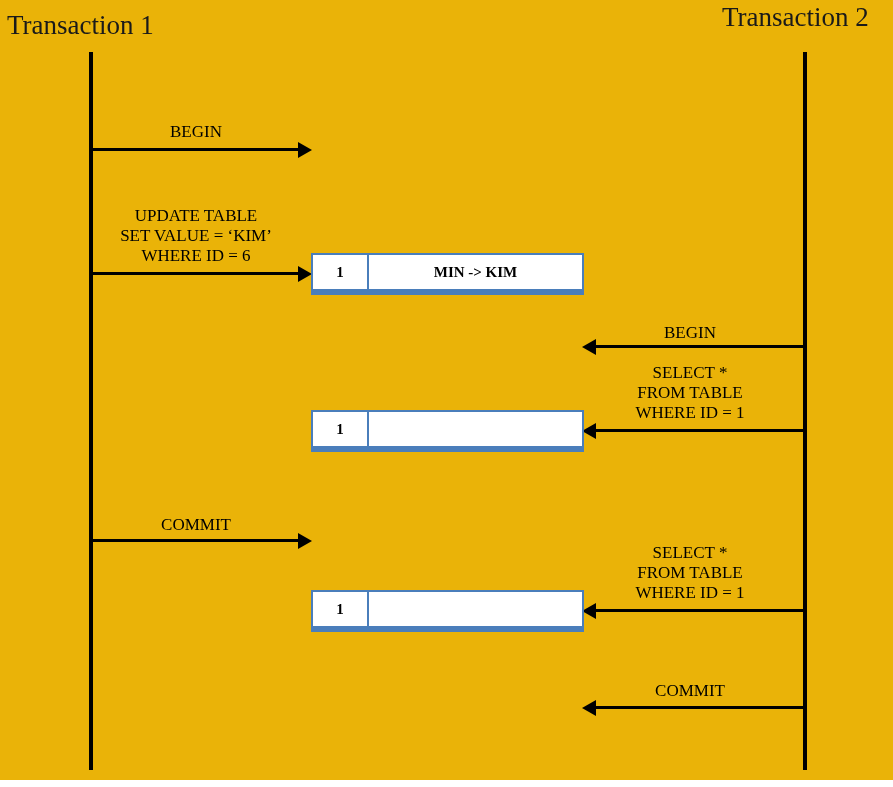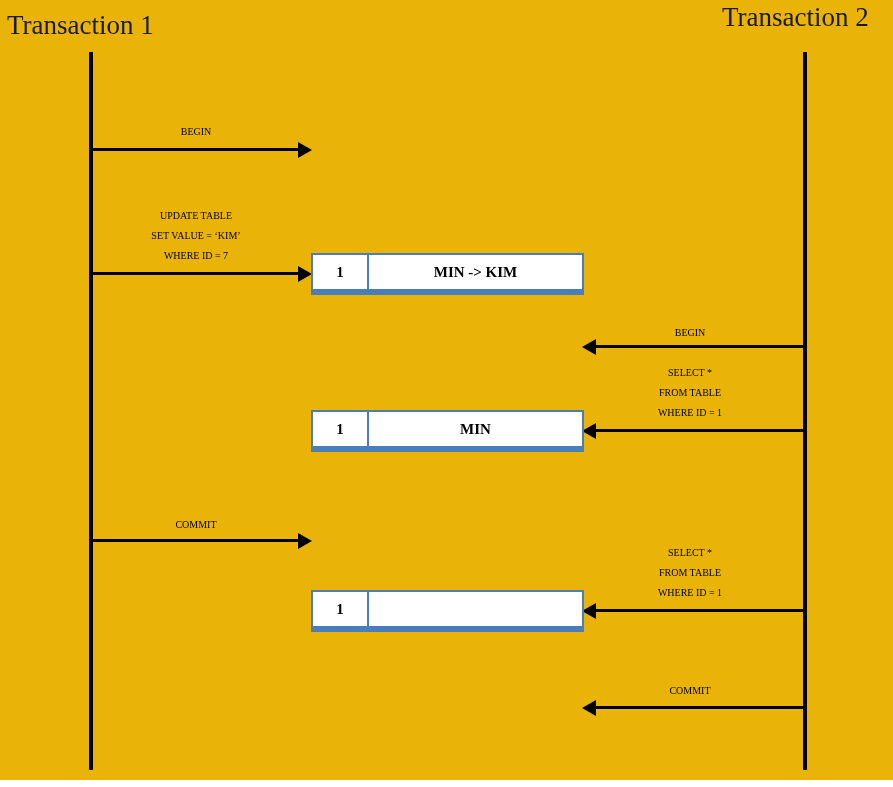--- a/index.html
+++ b/index.html
@@ -52,21 +52,21 @@
     height: 0;
     border-top: 8px solid transparent;
     border-bottom: 8px solid transparent;
   }
   .arrowhead.right { border-left: 14px solid #000000; }
   .arrowhead.left  { border-right: 14px solid #000000; }
 
   
   .msg-label {
     position: absolute;
-    font-size: 10px;
+    font-size: 17px;
     line-height: 20px;
     color: #000000;
     text-align: center;
     white-space: pre-line;
   }
 
   
   .record-box {
     position: absolute;
     display: flex;
@@ -102,42 +102,41 @@
 
   <div class="lifeline" id="lifeline-t1"></div>
   <div class="lifeline" id="lifeline-t2"></div>
 
   <div class="msg-label" style="left:116px; top:122px; width:160px;">BEGIN</div>
   <div class="msg-line" style="left:91px; top:148px; width:207px;"></div>
   <div class="arrowhead right" style="left:298px; top:141.5px;"></div>
 
   <div class="msg-label" style="left:116px; top:206px; width:160px;">UPDATE TABLE
 SET VALUE = ‘KIM’
-WHERE ID = 7</div>
+WHERE ID = 6</div>
   <div class="msg-line" style="left:91px; top:272px; width:207px;"></div>
   <div class="arrowhead right" style="left:298px; top:265.5px;"></div>
 
   <div class="record-box" style="left:311px; top:253px; width:273px; height:38px;">
     <div class="record-cell id-cell">1</div>
     <div class="record-cell value-cell">MIN -&gt; KIM</div>
   </div>
 
   <div class="msg-label" style="left:610px; top:323px; width:160px;">BEGIN</div>
   <div class="msg-line" style="left:596px; top:345px; width:209px;"></div>
   <div class="arrowhead left" style="left:582px; top:338.5px;"></div>
 
   <div class="msg-label" style="left:610px; top:363px; width:160px;">SELECT *
 FROM TABLE
 WHERE ID = 1</div>
   <div class="msg-line" style="left:596px; top:429px; width:209px;"></div>
   <div class="arrowhead left" style="left:582px; top:422.5px;"></div>
 
   <div class="record-box" style="left:311px; top:410px; width:273px; height:38px;">
     <div class="record-cell id-cell">1</div>
-    <div class="record-cell value-cell">MIN</div>
   </div>
 
   <div class="msg-label" style="left:116px; top:515px; width:160px;">COMMIT</div>
   <div class="msg-line" style="left:91px; top:539px; width:207px;"></div>
   <div class="arrowhead right" style="left:298px; top:532.5px;"></div>
 
   <div class="msg-label" style="left:610px; top:543px; width:160px;">SELECT *
 FROM TABLE
 WHERE ID = 1</div>
   <div class="msg-line" style="left:596px; top:609px; width:209px;"></div>

